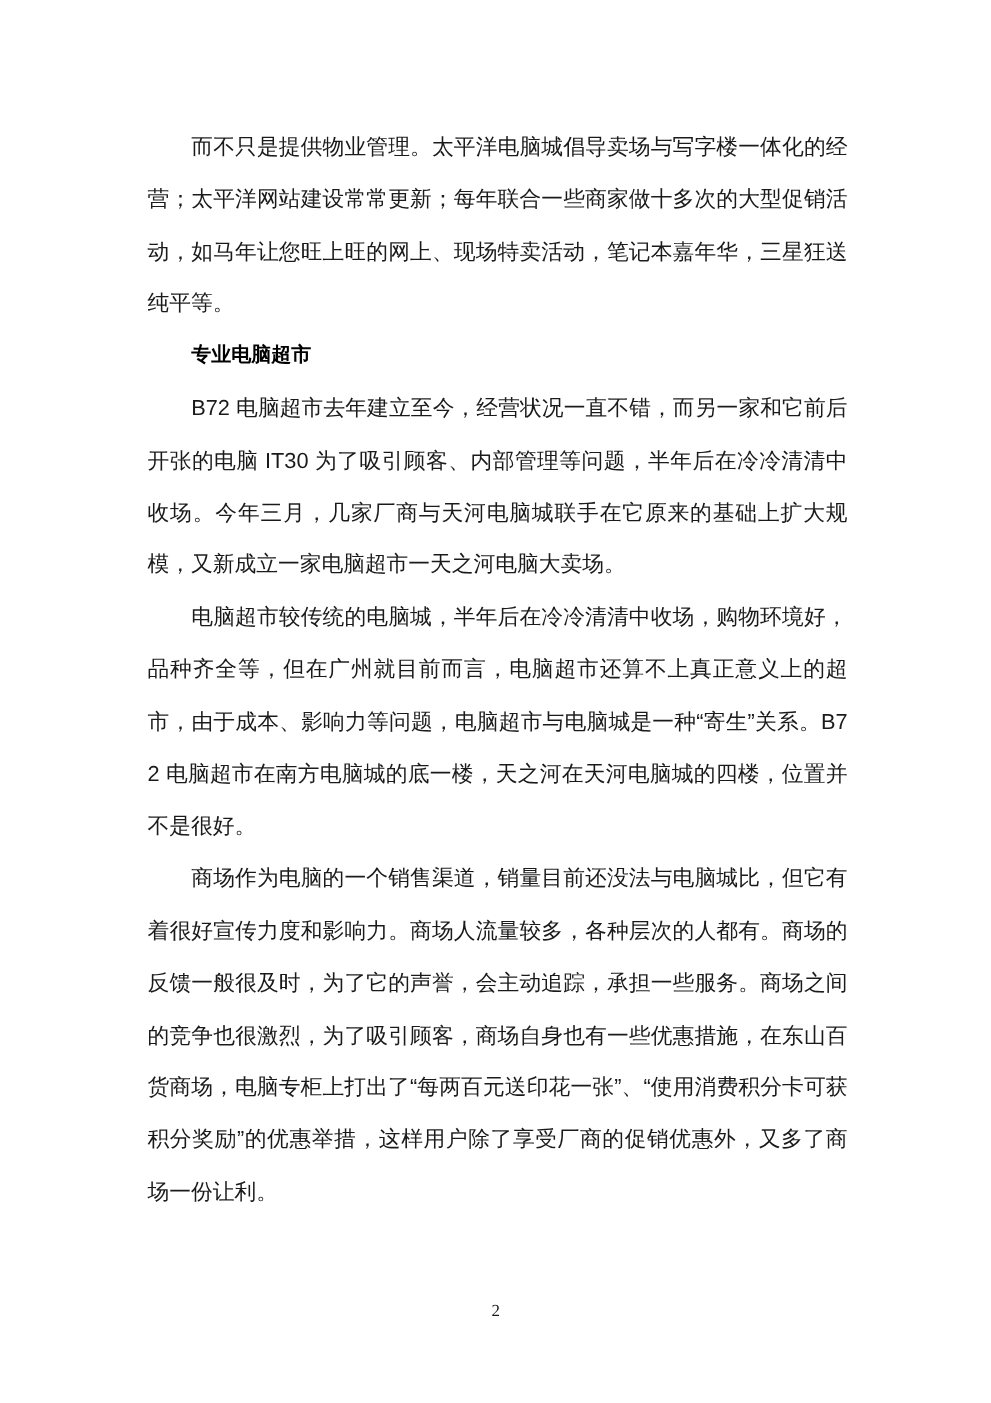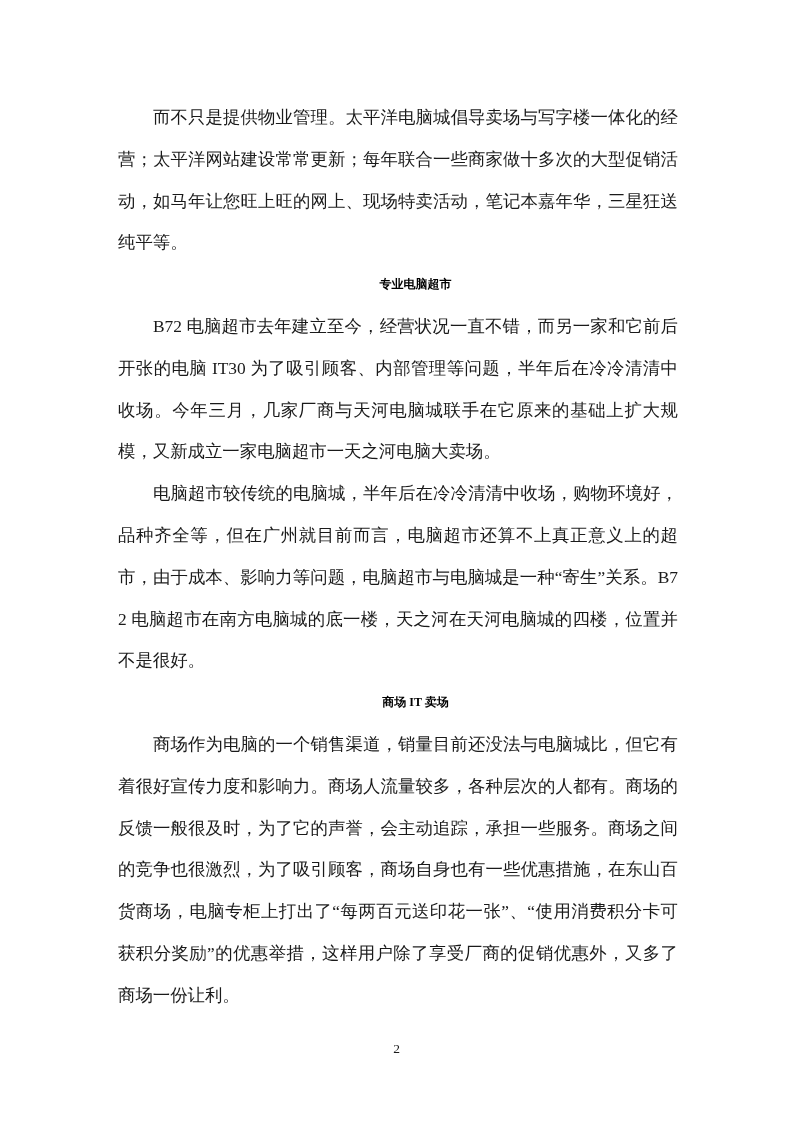--- a/index.html
+++ b/index.html
@@ -23,43 +23,42 @@
     height: 1122px;
     background: #ffffff;
     box-sizing: border-box;
   }
 
   .content {
     position: absolute;
     left: 118px;
     top: 97px;
     width: 560px;
-    font-family: Liberation Serif, serif;
   }
 
   .para {
     margin: 0;
     font-size: 17.4px;
     line-height: 41.8px;
     text-align: justify;
     text-justify: inter-ideograph;
     text-indent: 35px;
     letter-spacing: 0px;
     color: #1a1a1a;
     font-weight: 400;
     word-break: break-all;
   }
 
   .heading {
     margin: 0;
-    font-size: 12px;
+    font-size: 16px;
     line-height: 41.8px;
     font-weight: bold;
     text-indent: 35px;
-    text-align: center;
+    text-align: left;
     color: #000000;
     letter-spacing: 0px;
   }
 
   .page-number {
     position: absolute;
     left: 0;
     right: 0;
     top: 1040px;
     text-align: center;
@@ -78,21 +77,20 @@
 
     <p class="para">而不只是提供物业管理。太平洋电脑城倡导卖场与写字楼一体化的经营；太平洋网站建设常常更新；每年联合一些商家做十多次的大型促销活动，如马年让您旺上旺的网上、现场特卖活动，笔记本嘉年华，三星狂送纯平等。</p>
 
     <p class="heading">专业电脑超市</p>
 
     <p class="para">B72 电脑超市去年建立至今，经营状况一直不错，而另一家和它前后开张的电脑 IT30 为了吸引顾客、内部管理等问题，半年后在冷冷清清中收场。今年三月，几家厂商与天河电脑城联手在它原来的基础上扩大规模，又新成立一家电脑超市一天之河电脑大卖场。</p>
 
     <p class="para">电脑超市较传统的电脑城，半年后在冷冷清清中收场，购物环境好，品种齐全等，但在广州就目前而言，电脑超市还算不上真正意义上的超市，由于成本、影响力等问题，电脑超市与电脑城是一种“寄生”关系。B72 电脑超市在南方电脑城的底一楼，天之河在天河电脑城的四楼，位置并不是很好。</p>
 
 
-    <p class="heading">商场 IT 卖场</p>
 
     <p class="para">商场作为电脑的一个销售渠道，销量目前还没法与电脑城比，但它有着很好宣传力度和影响力。商场人流量较多，各种层次的人都有。商场的反馈一般很及时，为了它的声誉，会主动追踪，承担一些服务。商场之间的竞争也很激烈，为了吸引顾客，商场自身也有一些优惠措施，在东山百货商场，电脑专柜上打出了“每两百元送印花一张”、“使用消费积分卡可获积分奖励”的优惠举措，这样用户除了享受厂商的促销优惠外，又多了商场一份让利。</p>
 
   </div>
 
   <div class="page-number">2</div>
 
 </div>
 
 </body></html>

